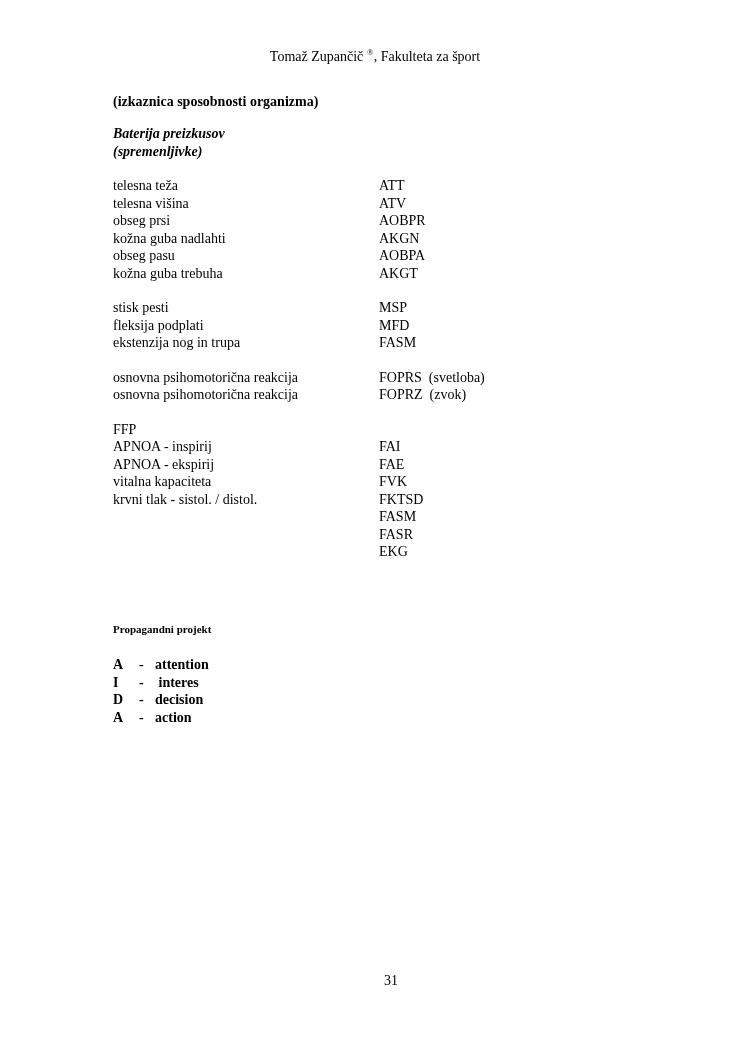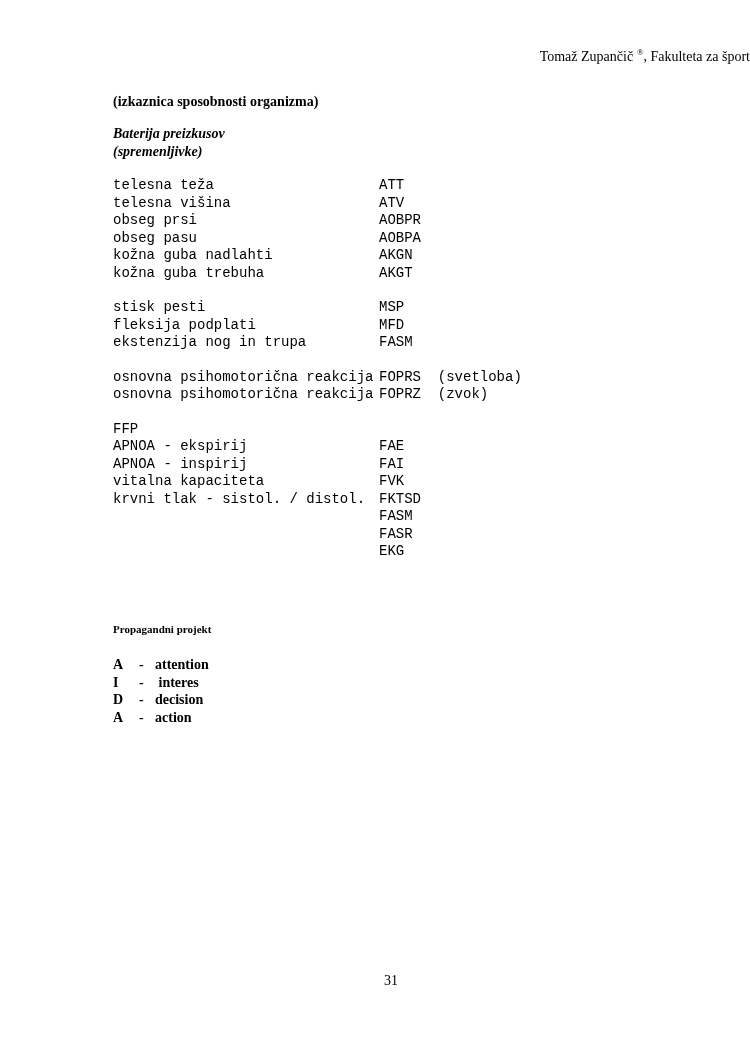--- a/index.html
+++ b/index.html
@@ -1,29 +1,29 @@
 <!DOCTYPE html>
 <html><head>
 <meta charset="utf-8">
 <style>
   html, body { margin: 0; padding: 0; background: #ffffff; }
   body {
     width: 750px; height: 1061px; position: relative; overflow: hidden;
     font-family: "Liberation Serif", serif; color: #000;
   }
   .header {
-    position: absolute; top: 43px; left: 0; width: 750px; text-align: right;
+    position: absolute; top: 43px; left: 0; width: 750px; text-align: center;
     font-size: 14px; line-height: 18px;
   }
   .header sup { font-size: 9px; vertical-align: 6px; }
   .content { position: absolute; left: 113px; top: 91px; width: 560px; }
   .title { font-size: 17px; font-weight: bold; line-height: 20px; margin: 0; }
   .subtitle { font-size: 14px; font-weight: bold; line-height: 17px; margin: 2px 0 0 0; }
   .battery { font-size: 14px; font-weight: bold; font-style: italic; line-height: 17.5px; margin-top: 15px; }
-  .group { margin-top: 17px; font-family: Liberation Mono, monospace; }
+  .group { margin-top: 17px; }
   .group.first { margin-top: 17px; }
   .row { display: flex; font-size: 14px; line-height: 17.5px; height: 17.5px; }
   .row .label { width: 266px; }
   .row .code { white-space: pre; }
   .section2 { position: absolute; left: 113px; top: 619px; }
   .section2 .title { font-size: 11px; }
   .aida { margin-top: 17px; }
   .aida .arow { display: flex; font-size: 14px; font-weight: bold; line-height: 17.5px; height: 17.5px; }
   .aida .letter { width: 26px; }
   .aida .dash { width: 16px; }
@@ -51,26 +51,26 @@
       </div>
     <div class="row">
         <span class="label">telesna višina</span>
         <span class="code">ATV</span>
       </div>
     <div class="row">
         <span class="label">obseg prsi</span>
         <span class="code">AOBPR</span>
       </div>
     <div class="row">
+        <span class="label">kožna guba nadlahti</span>
+        <span class="code">AKGN</span>
+      </div>
+    <div class="row">
         <span class="label">obseg pasu</span>
         <span class="code">AOBPA</span>
-      </div>
-    <div class="row">
-        <span class="label">kožna guba nadlahti</span>
-        <span class="code">AKGN</span>
       </div>
     <div class="row">
         <span class="label">kožna guba trebuha</span>
         <span class="code">AKGT</span>
       </div>
   </div>
 
   <div class="group">
     <div class="row">
         <span class="label">stisk pesti</span>
@@ -95,26 +95,26 @@
         <span class="label">osnovna psihomotorična reakcija</span>
         <span class="code">FOPRZ  (zvok)</span>
       </div>
   </div>
 
   <div class="group">
     <div class="row">
         <span class="code">FFP</span>
       </div>
     <div class="row">
+        <span class="label">APNOA - inspirij</span>
+        <span class="code">FAI</span>
+      </div>
+    <div class="row">
         <span class="label">APNOA - ekspirij</span>
         <span class="code">FAE</span>
-      </div>
-    <div class="row">
-        <span class="label">APNOA - inspirij</span>
-        <span class="code">FAI</span>
       </div>
     <div class="row">
         <span class="label">vitalna kapaciteta</span>
         <span class="code">FVK</span>
       </div>
     <div class="row">
         <span class="label">krvni tlak - sistol. / distol.</span>
         <span class="code">FKTSD</span>
       </div>
     <div class="row">

